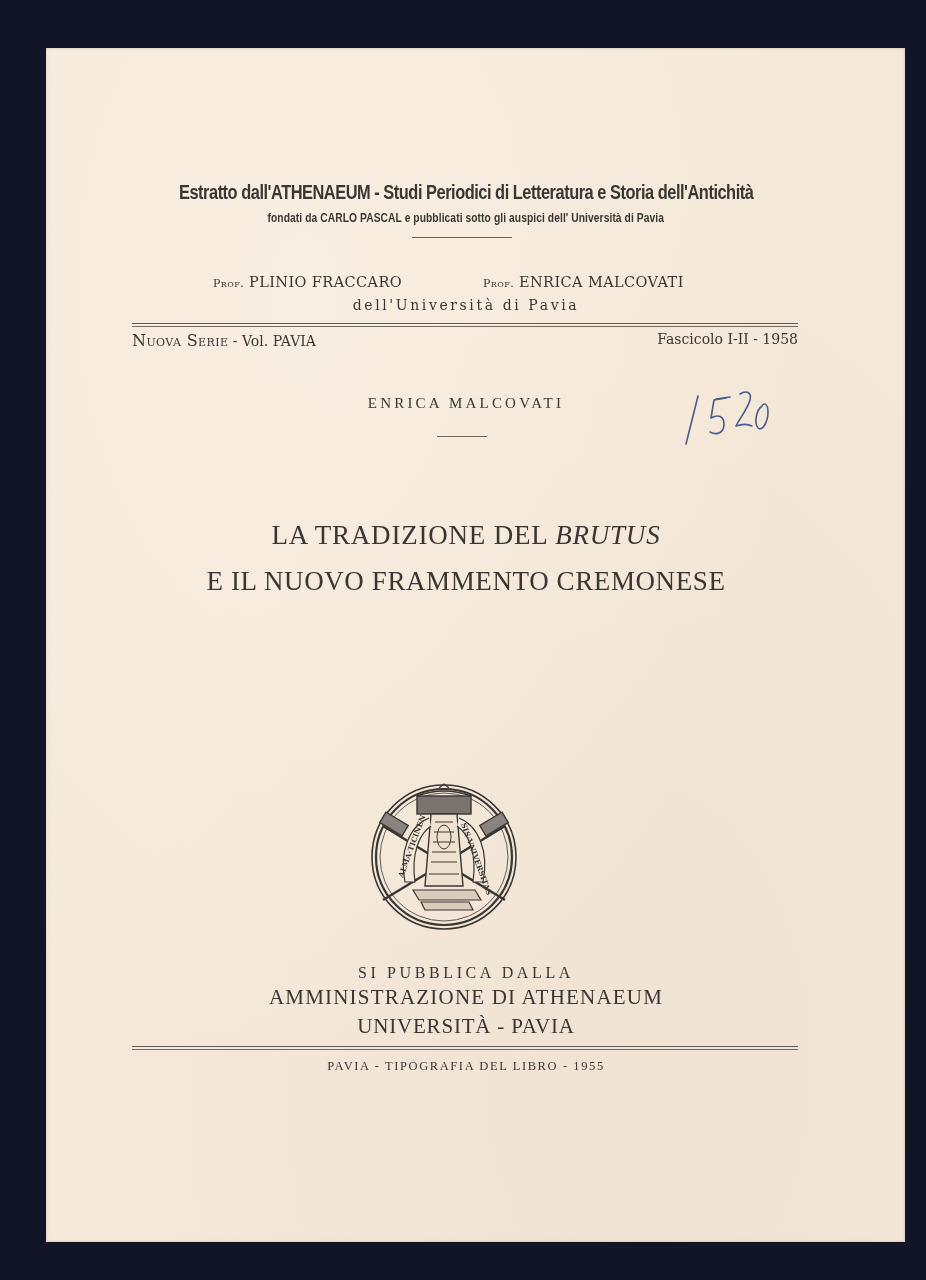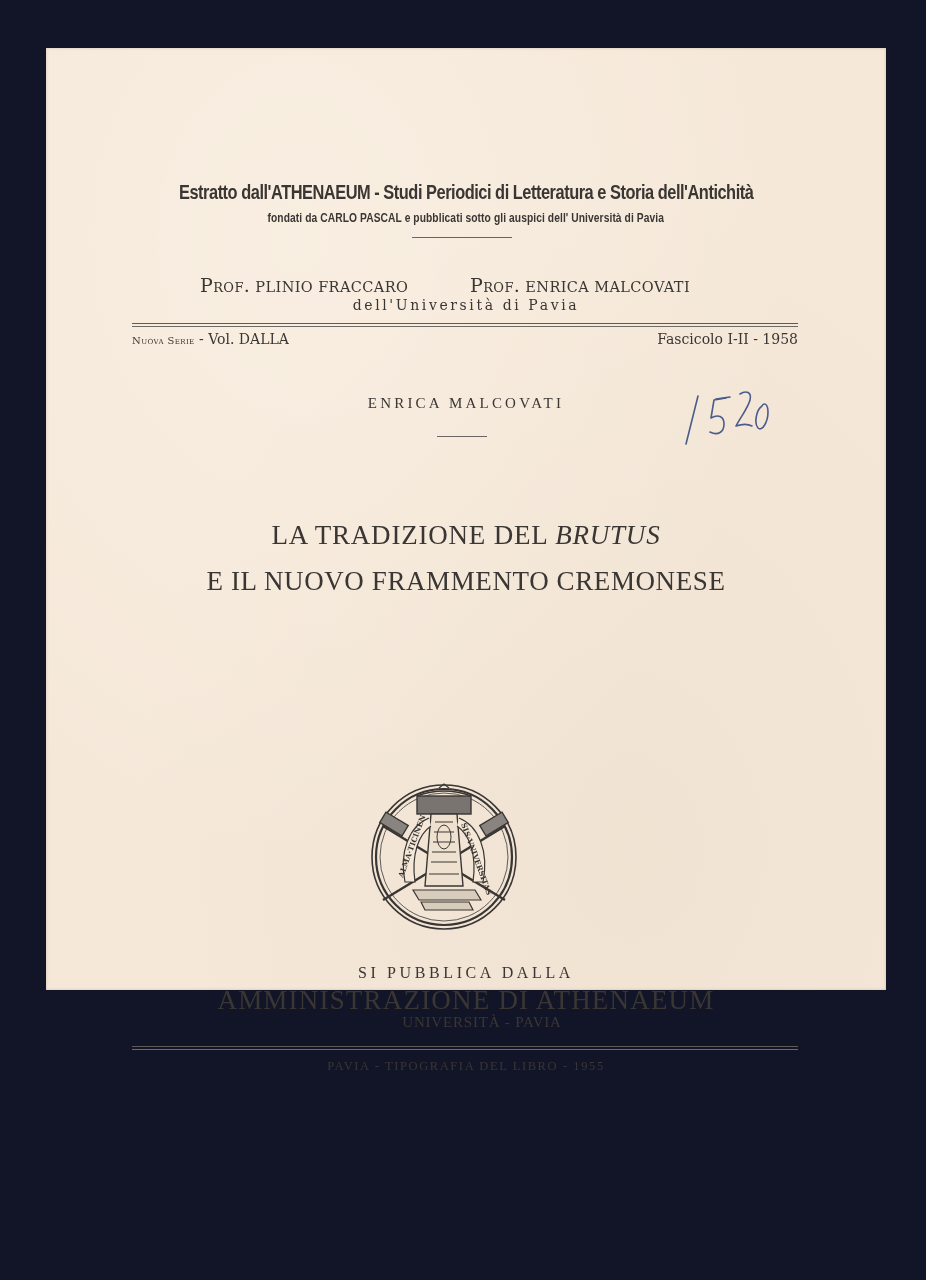--- a/index.html
+++ b/index.html
@@ -11,26 +11,27 @@
       height: 1280px;
       background: #121528;
       position: relative;
       overflow: hidden;
     }
     .page {
       position: absolute;
       left: 46px;
       top: 48px;
       width: 840px;
-      height: 942px;
+      height: 1194px;
       background: #f5e8d9;
       background-image:
         radial-gradient(ellipse at 30% 20%, rgba(255,250,240,0.35), transparent 60%),
         radial-gradient(ellipse at 70% 85%, rgba(230,215,195,0.3), transparent 60%);
       box-shadow: inset 0 0 3px rgba(120,100,80,0.3);
+      padding-left: 19px;
     }
     .ink { color: #3a3633; }
     .condensed {
       font-family: "Liberation Sans", sans-serif;
       font-weight: bold;
       transform-origin: center;
       white-space: nowrap;
     }
     .abs-center {
       position: absolute;
@@ -74,21 +75,21 @@
       font-variant: small-caps;
     }
     .directors-names {
       position: absolute;
       top: 226px;
       font-size: 14.5px;
       letter-spacing: 0.4px;
     }
     .dir-1 { left: 154px; }
     .dir-2 { left: 424px; }
-    .sc { font-variant: small-caps; font-size: 19px; }
+    .sc { font-variant: small-caps; font-size: 11px; margin-left: 13px; }
     .affiliation {
       top: 249px;
       font-size: 14px;
       letter-spacing: 2.6px;
     }
     .double-rule {
       position: absolute;
       left: 86px;
       width: 666px;
       height: 4px;
@@ -98,21 +99,21 @@
     }
     .series-row {
       position: absolute;
       top: 283px;
       left: 86px;
       width: 666px;
       font-size: 14px;
       display: flex;
       justify-content: space-between;
     }
-    .series-left .sc2 { font-variant: small-caps; font-size: 10px; letter-spacing: 0.4px; }
+    .series-left .sc2 { font-variant: small-caps; font-size: 16px; letter-spacing: 0.4px; }
     .author {
       top: 347px;
       font-size: 15px;
       letter-spacing: 3.2px;
     }
     .handwritten {
       position: absolute;
       left: 632px;
       top: 340px;
       width: 110px;
@@ -136,28 +137,27 @@
       width: 150px;
       height: 150px;
     }
     .pub-1 {
       top: 916px;
       font-size: 16px;
       letter-spacing: 3.6px;
     }
     .pub-2 {
       top: 937px;
-      font-size: 27px;
+      font-size: 21px;
       letter-spacing: 1.2px;
     }
     .pub-3 {
       top: 966px;
-      font-size: 15px;
+      font-size: 21px;
       letter-spacing: 0.8px;
-      margin-left: 16px;
     }
     .printer {
       top: 1011px;
       font-size: 12.5px;
       letter-spacing: 1.6px;
     }
   </style>
 </head>
 <body>
 
@@ -183,21 +183,21 @@
     <span>ENRICA MALCOVATI</span>
   </div>
 
   <div class="abs-center affiliation serif ink">dell'Università di Pavia</div>
 
   <div class="double-rule" style="top:275px;"></div>
 
   <div class="series-row serif ink">
     <div class="series-left">
       <span class="sc2">Nuova Serie</span>
-      <span>- Vol. DALLA</span>
+      <span>- Vol. PAVIA</span>
     </div>
     <div>Fascicolo I-II - 1958</div>
   </div>
 
   <div class="abs-center author lserif ink">ENRICA MALCOVATI</div>
 
   <div class="short-rule" style="left:391px; top:388px; width:50px;"></div>
 
   <svg class="handwritten" viewBox="0 0 110 62">
     <title>1520</title>

